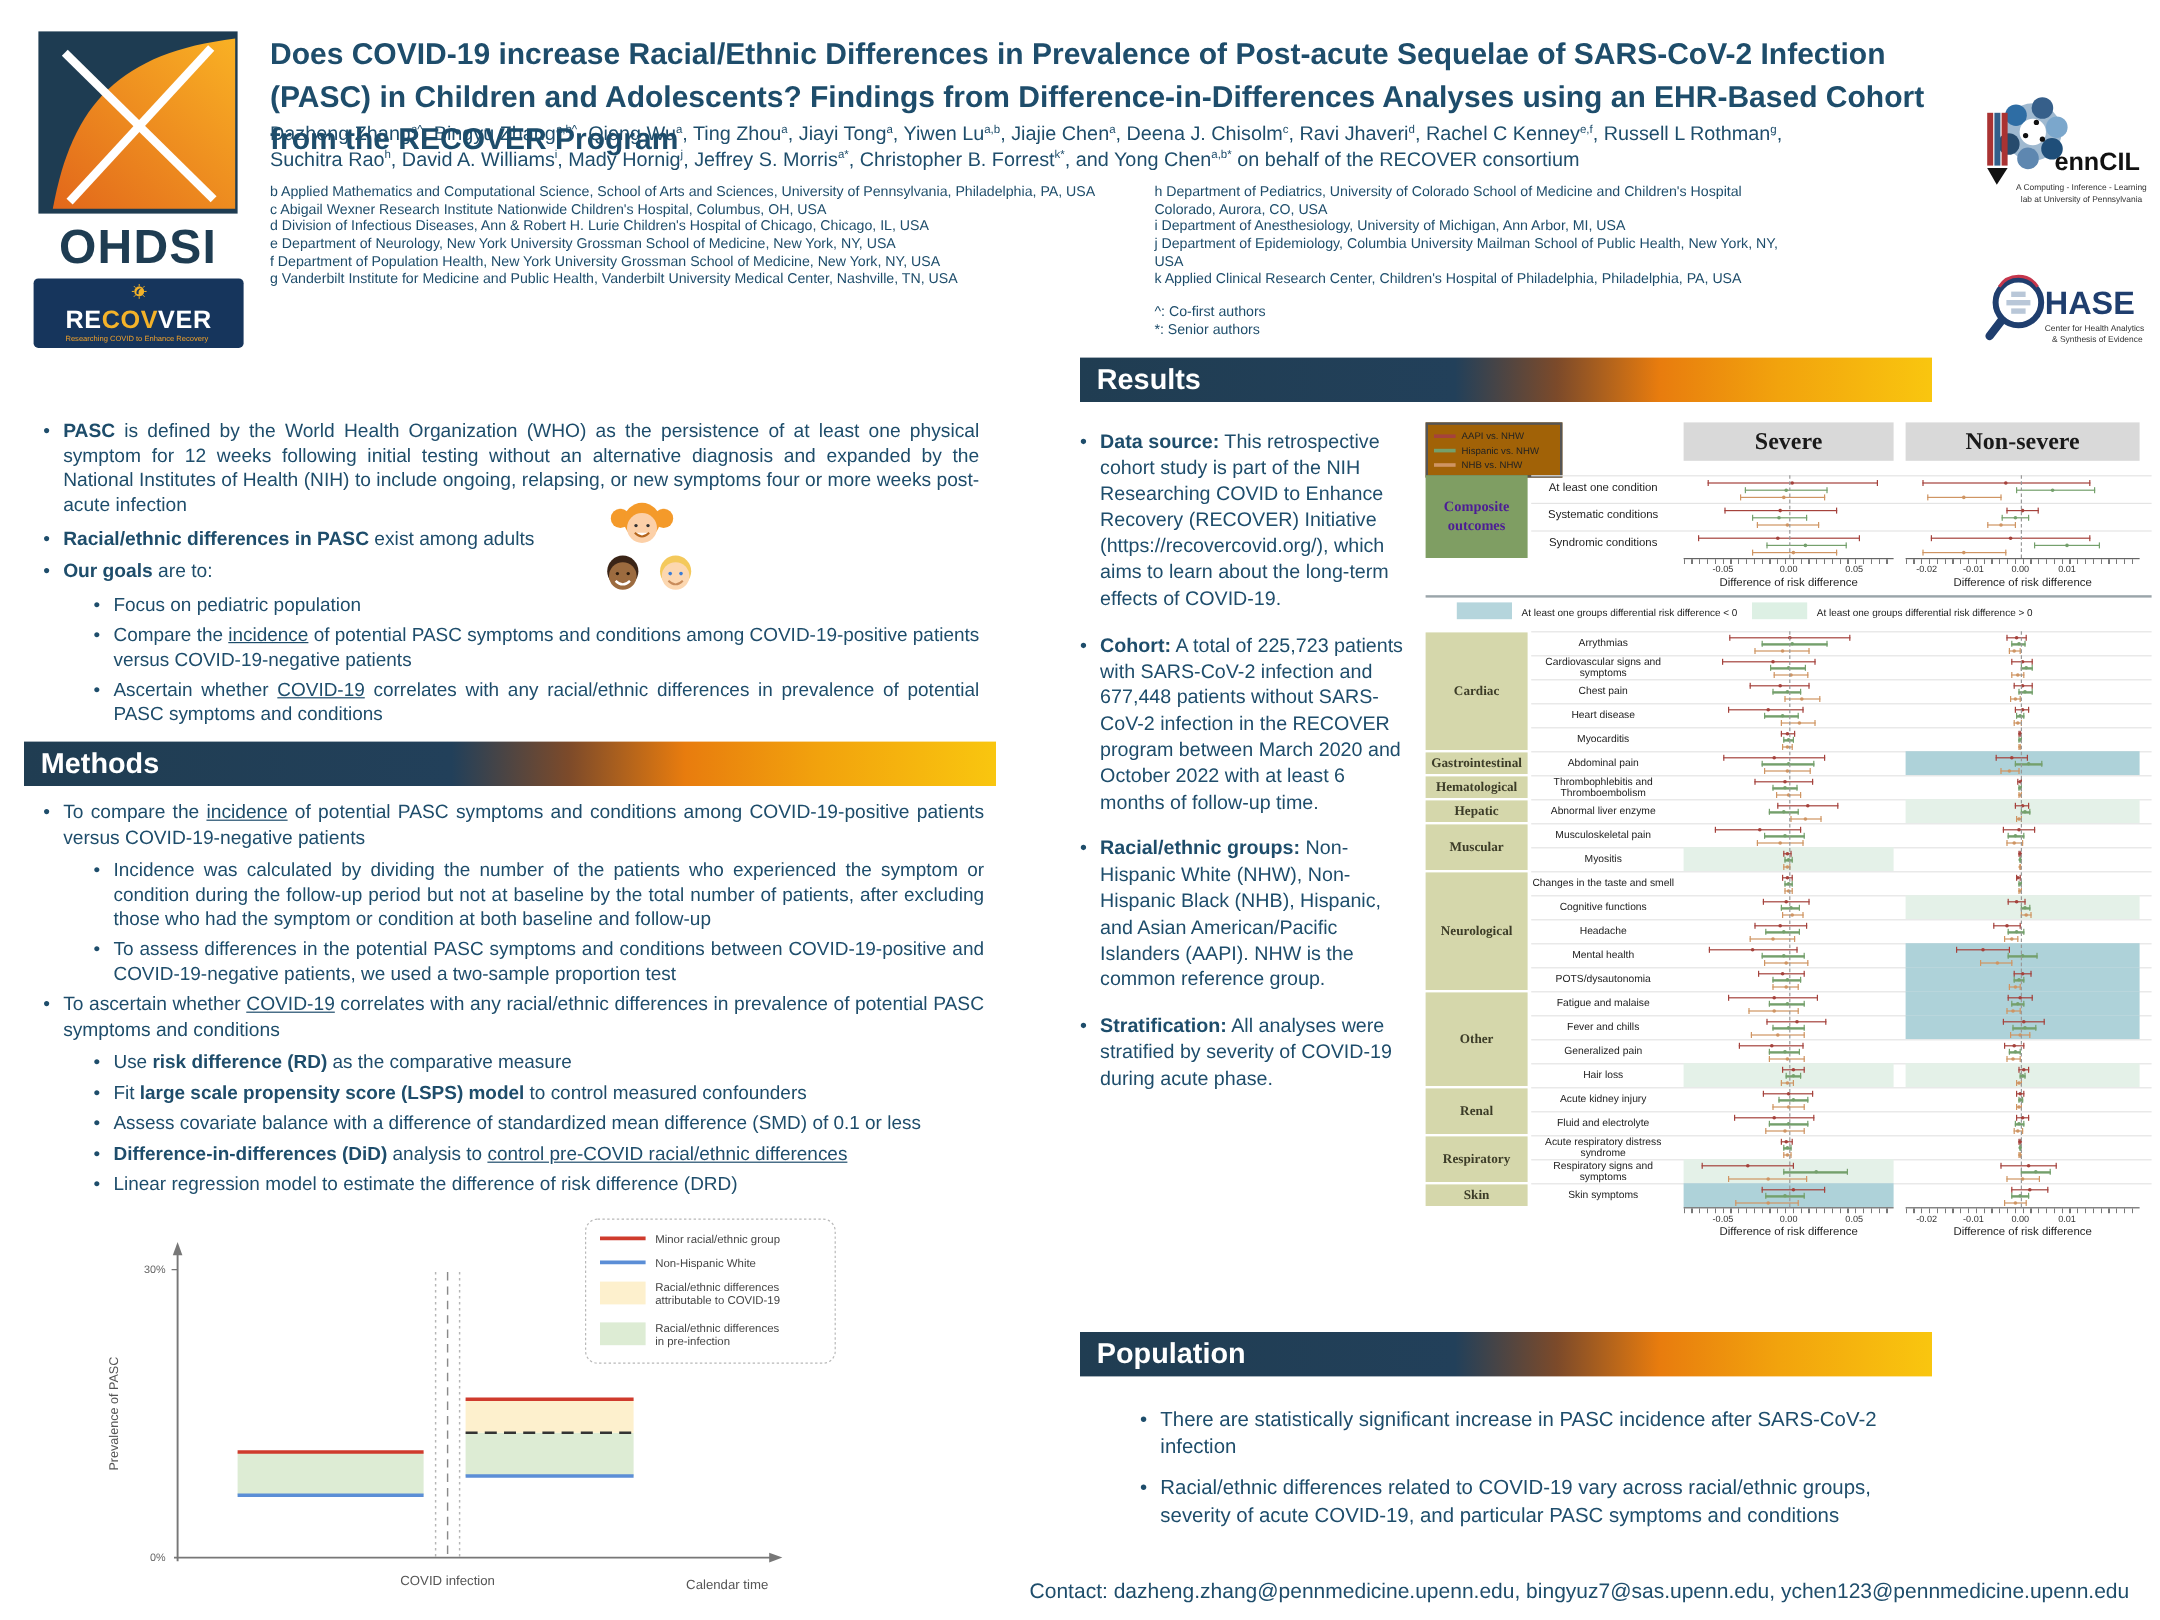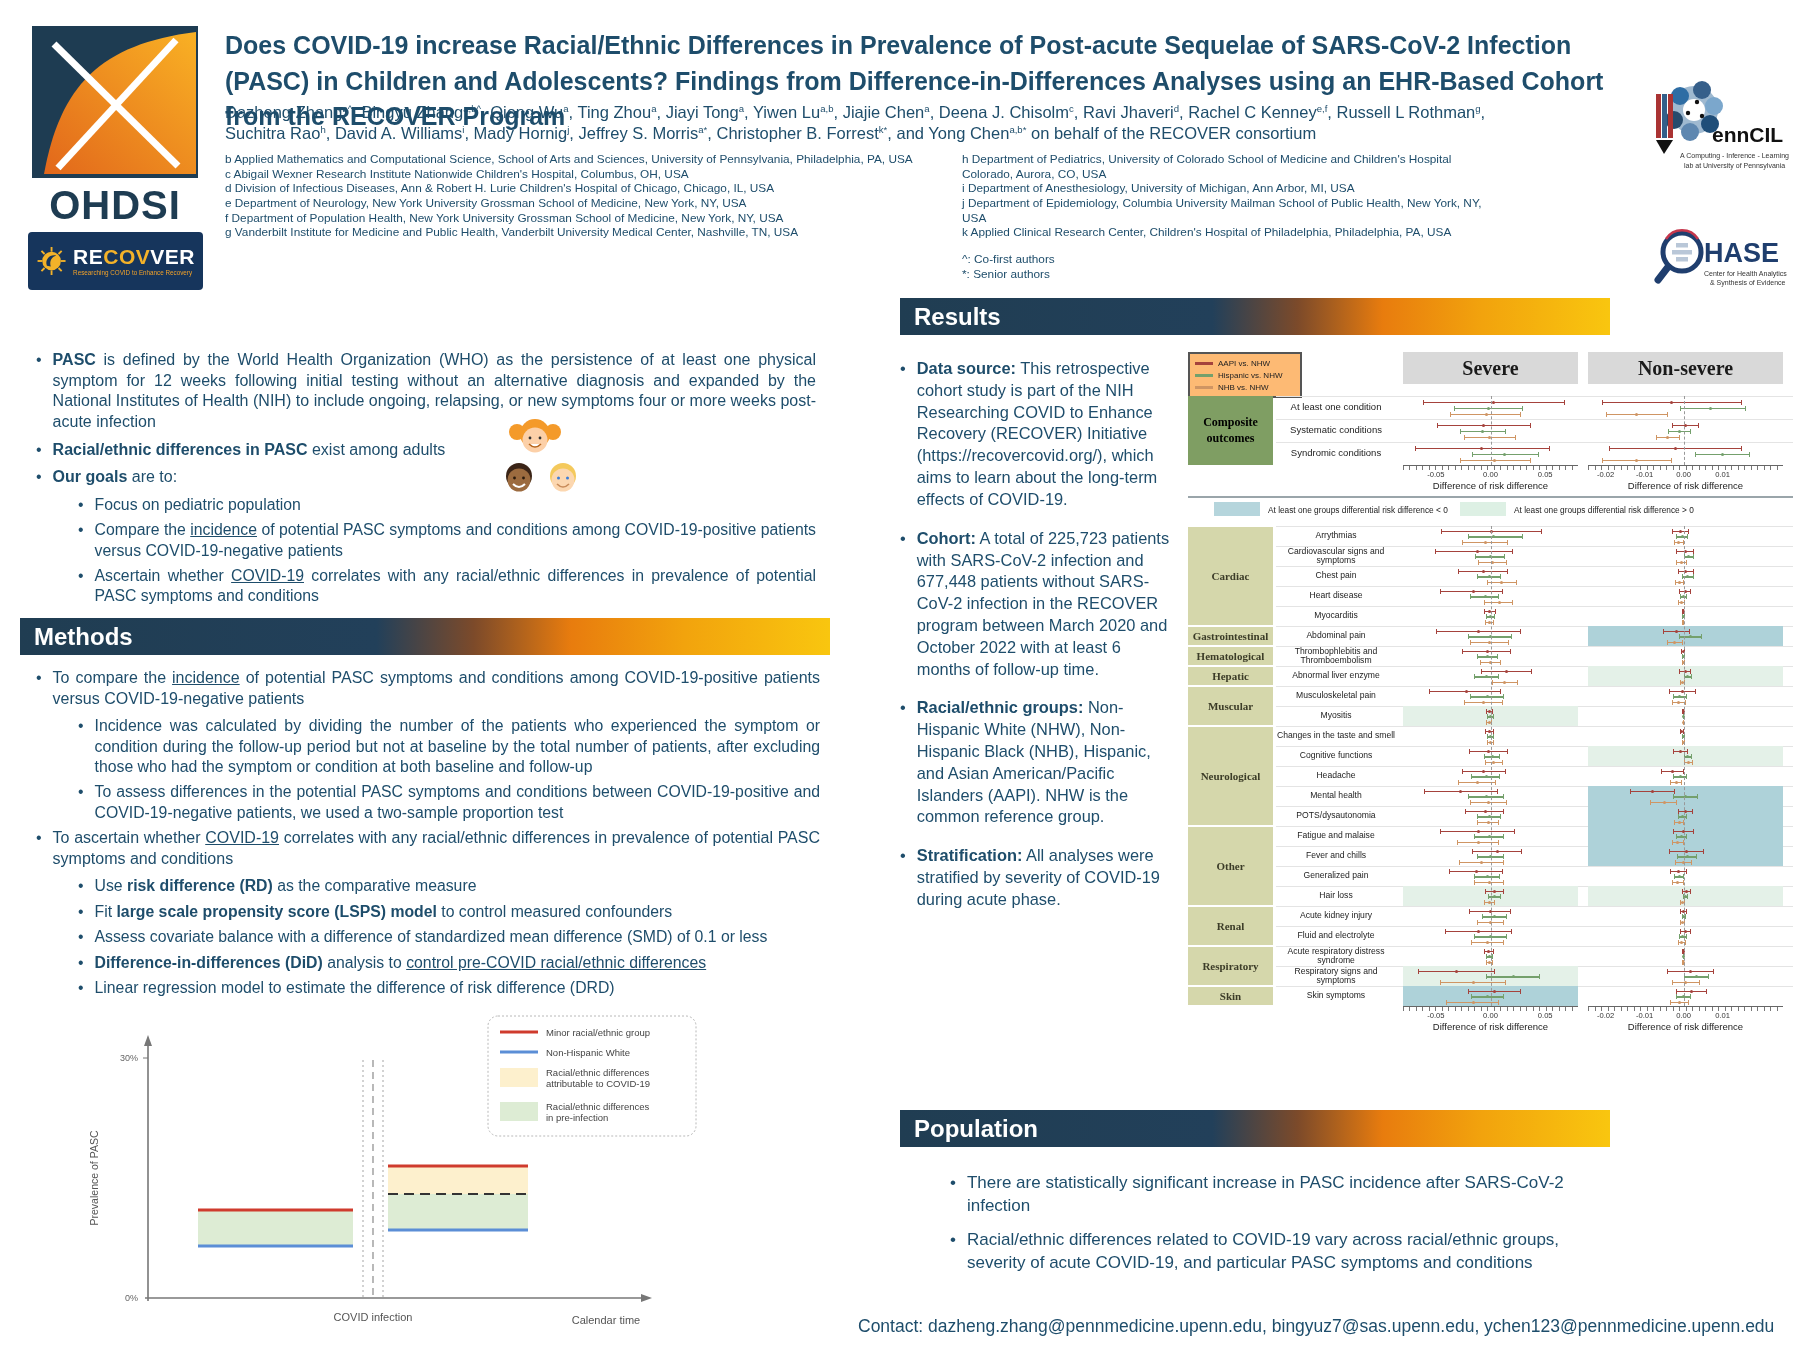--- a/index.html
+++ b/index.html
@@ -29,27 +29,27 @@
   .l0{margin:0 0 7px 8px;font-size:16px;line-height:1.29;}
   .l1{margin:0 0 5px 50px;font-size:15.8px;line-height:1.29;}
   .rl .l0{font-size:16.4px;line-height:1.33;margin:0 0 17px 2px;}
   .cl .l0{font-size:17px;line-height:1.35;margin:0 0 11px 22px;}
   .contact{position:absolute;left:858px;top:1316px;font-size:17.5px;color:#1e4d6b;}
 
   
   #forest-fig{position:absolute;left:1188px;top:350px;width:605px;height:700px;font-family:"Liberation Sans",sans-serif;}
   .fhead{position:absolute;top:2px;height:32px;background:#d9d9d9;display:flex;align-items:center;justify-content:center;
     font-family:"Liberation Serif",serif;font-weight:bold;font-size:20px;color:#1a1a1a;}
-  .flegend{position:absolute;left:0;top:2px;width:114px;height:46px;border:2px solid #555;background:#fdba74;
+  .flegend{position:absolute;left:0;top:2px;width:114px;height:46px;border:2px solid #555;background:#a16207;
     padding:3px 5px;box-sizing:border-box;display:flex;flex-direction:column;justify-content:space-around;}
   .flegend .le{display:flex;align-items:center;gap:5px;font-size:8px;color:#222;}
   .flegend .sw{width:18px;height:3px;flex:0 0 auto;}
   .catbox{position:absolute;left:0;width:85px;background:#d5d7ab;display:flex;align-items:center;justify-content:center;
     text-align:center;font-family:"Liberation Serif",serif;font-weight:bold;font-size:11px;color:#3c3c28;box-sizing:border-box;padding:1px;}
-  .compcat{background:#7f9e63;color:#000000;font-size:12px;line-height:1.3;}
+  .compcat{background:#7f9e63;color:#4c1d95;font-size:12px;line-height:1.3;}
   .rsep{position:absolute;left:88px;width:517px;border-top:1px solid #e4e4e4;}
   .rlabel{position:absolute;left:88px;width:120px;display:flex;align-items:center;justify-content:center;
     text-align:center;font-size:8.6px;line-height:1.1;color:#222;}
   .clabel{font-size:9.5px;}
   .hl{position:absolute;}
   .zl{position:absolute;width:0;border-left:1px dashed #999;}
   .ci{position:absolute;height:1.5px;}
   .ci::before,.ci::after{content:"";position:absolute;top:-1.8px;width:1px;height:5px;background:inherit;}
   .ci::before{left:0;}
   .ci::after{right:0;}
@@ -89,21 +89,21 @@
           </linearGradient>
         </defs>
       <rect x="2" y="0" width="166" height="152" fill="#1e3c52"></rect>
       <path d="M14,148 C30,60 70,18 166,6 L166,148 Z" fill="url(#og)"></path>
       <line x1="24" y1="18" x2="148" y2="140" stroke="#fff" stroke-width="7"></line>
       <line x1="146" y1="14" x2="28" y2="142" stroke="#fff" stroke-width="7"></line>
       <text x="85" y="193" text-anchor="middle" font-size="40" font-weight="bold" fill="#1e3c52" letter-spacing="1">OHDSI</text>
     </svg>
   </div>
 
-  <div class="logo" id="recover-logo" style="left:28px;top:232px;width:175px;height:58px;">
+  <div class="logo" id="recover-logo" style="left:28px;top:232px;width:175px;height:58px;flex-direction:column;">
     <svg width="38" height="40" viewBox="0 0 40 40">
       <circle cx="20" cy="20" r="12" fill="#f3b229"></circle>
       <g stroke="#f3b229" stroke-width="2.4">
         <line x1="20" y1="2" x2="20" y2="8"></line>
           <line x1="20" y1="32" x2="20" y2="38"></line>
         <line x1="2" y1="20" x2="8" y2="20"></line>
           <line x1="32" y1="20" x2="38" y2="20"></line>
         <line x1="7" y1="7" x2="11" y2="11"></line>
           <line x1="29" y1="29" x2="33" y2="33"></line>
         <line x1="7" y1="33" x2="11" y2="29"></line>

